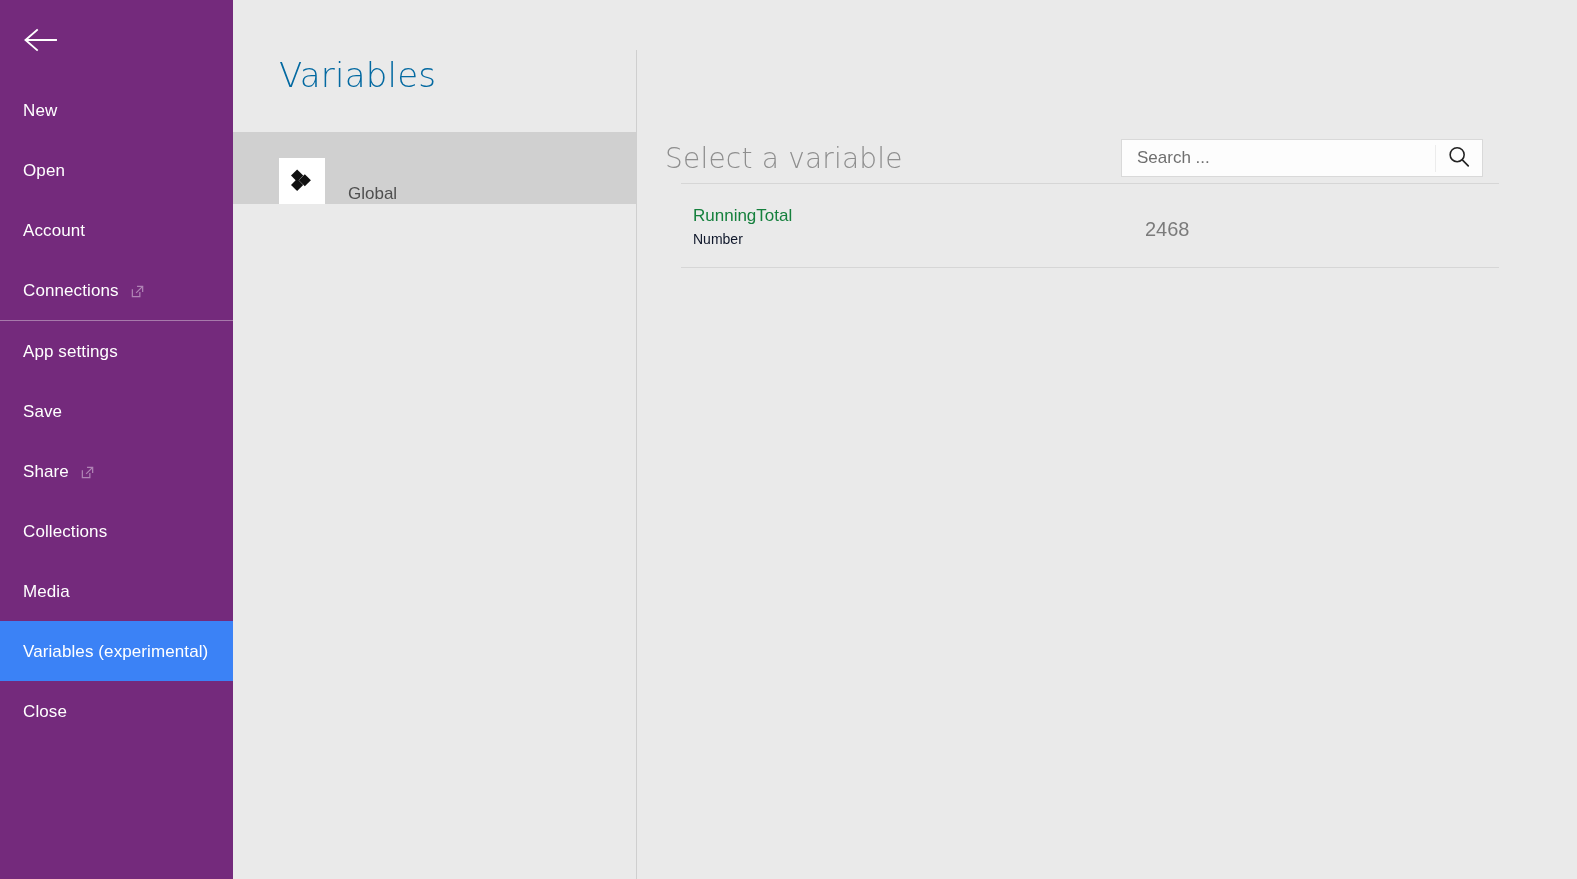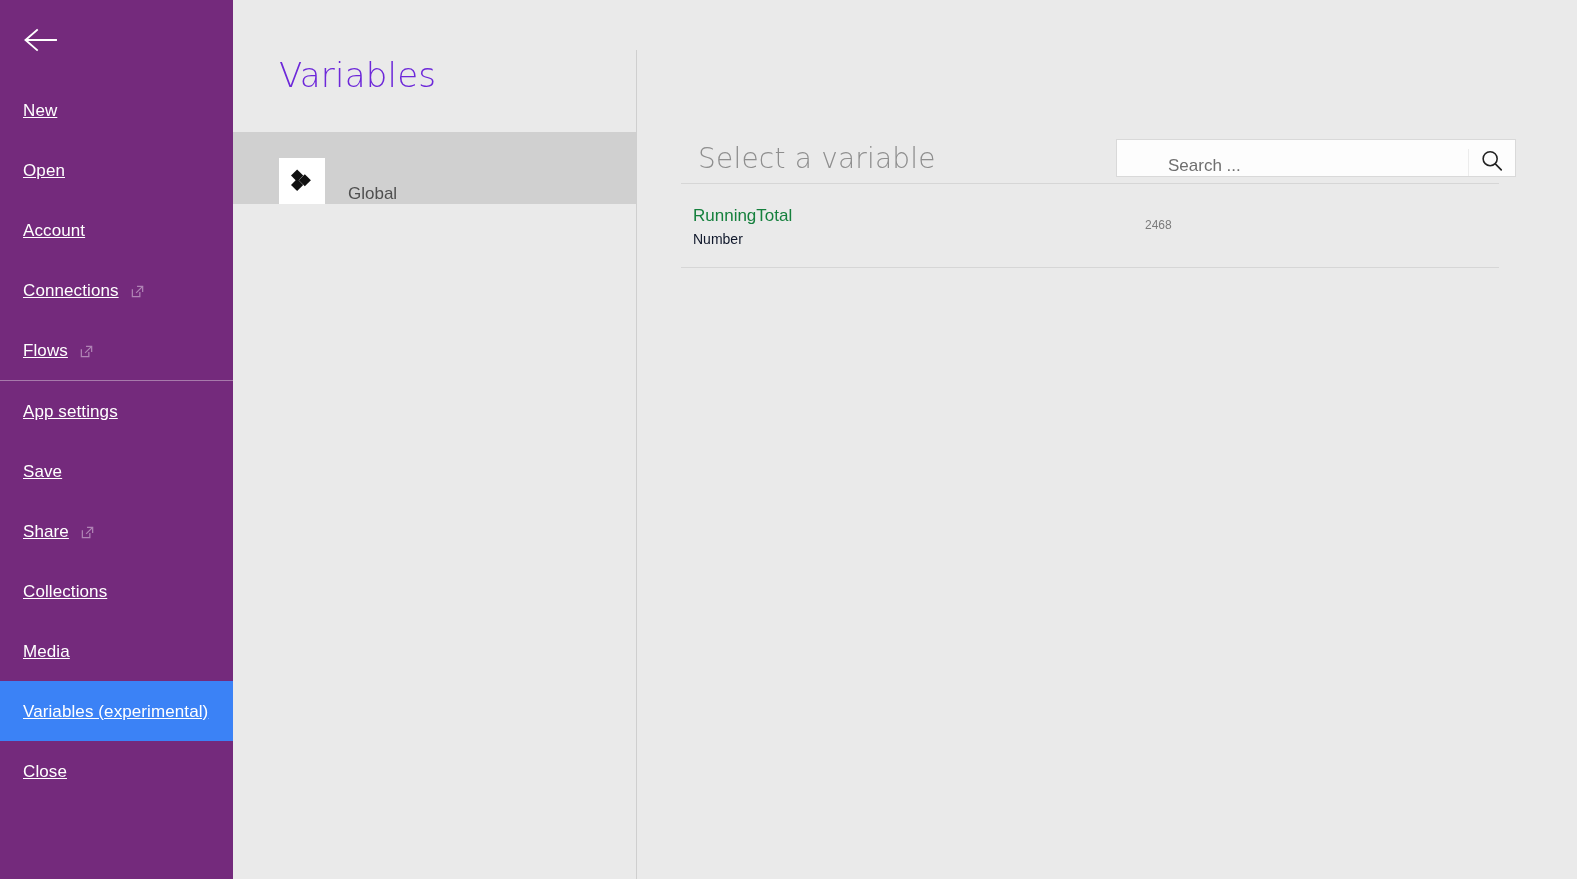--- a/index.html
+++ b/index.html
@@ -12,21 +12,20 @@
   .app { position: relative; width: 1577px; height: 879px; display: flex; }
 
   
   .sidebar {
     width: 233px;
     height: 879px;
     background: #742a7c;
     flex: 0 0 233px;
     position: relative;
     color: #ffffff;
-    text-decoration: underline;
   }
   .back-btn {
     height: 80px;
     display: flex;
     align-items: center;
     padding-left: 22px;
   }
   .back-icon { width: 36px; height: 30px; display: block; }
 
   .nav-group { display: block; }
@@ -61,21 +60,21 @@
     width: 404px;
     flex: 0 0 404px;
     height: 879px;
     background: #eaeaea;
     position: relative;
   }
   .panel-title {
     padding: 55px 0 0 46px;
     font-size: 34px;
     font-weight: 300;
-    color: #6d28d9;
+    color: #0369a1;
     letter-spacing: .2px;
     font-family: "DejaVu Sans", sans-serif;
   }
   .panel-title-inner { font-weight: 300; }
   .list-row {
     margin-top: 37px;
     height: 72px;
     display: flex;
     align-items: flex-end;
     padding-left: 46px;
@@ -106,44 +105,43 @@
 
   
   .content {
     flex: 1 1 auto;
     height: 879px;
     background: #eaeaea;
     position: relative;
   }
   .content-head {
     position: absolute;
-    left: 61px;
+    left: 28px;
     top: 133px;
     width: 818px;
     height: 50px;
     display: flex;
     align-items: center;
     justify-content: space-between;
   }
   .select-title {
     font-size: 28px;
     font-weight: 300;
     color: #8e8e8e;
     font-family: "DejaVu Sans", sans-serif;
     letter-spacing: .2px;
   }
   .search-wrap {
-    width: 400px;
+    width: 362px;
     height: 38px;
     background: #fdfdfd;
     border: 1px solid #d9d9d9;
     display: flex;
-    align-items: flex-end;
-    position: relative;
-    padding-left: 36px;
+    align-items: center;
+    position: relative;
   }
   .search-input {
     flex: 1 1 auto;
     border: none;
     outline: none;
     background: transparent;
     font-size: 17px;
     color: #3b3b3b;
     padding: 0 12px 0 15px;
     font-family: "Liberation Sans", sans-serif;
@@ -188,21 +186,21 @@
     position: absolute;
     left: 12px;
     top: 48px;
     font-size: 14px;
     color: #0f172a;
   }
   .var-value {
     position: absolute;
     left: 464px;
     top: 35px;
-    font-size: 12px;
+    font-size: 20px;
     color: #7b7b7b;
   }
 </style>
 </head>
 <body>
 
 <div class="app">
 
   <nav class="sidebar">
 
@@ -232,30 +230,20 @@
         <span class="label">Connections</span>
         <span class="ext-icon">
           <svg viewBox="0 0 16 16" width="15" height="15" aria-hidden="true">
             <path d="M2.5 5.5 V13.5 H10.5 V8.5" fill="none" stroke="#d6bcd9" stroke-width="1.3"></path>
             <path d="M7.5 2.5 H13.5 V8.5" fill="none" stroke="#d6bcd9" stroke-width="1.3"></path>
             <path d="M13.5 2.5 L6.5 9.5" fill="none" stroke="#d6bcd9" stroke-width="1.3"></path>
           </svg>
         </span>
       </div>
 
-      <div class="nav-item">
-        <span class="label">Flows</span>
-        <span class="ext-icon">
-          <svg viewBox="0 0 16 16" width="15" height="15" aria-hidden="true">
-            <path d="M2.5 5.5 V13.5 H10.5 V8.5" fill="none" stroke="#d6bcd9" stroke-width="1.3"></path>
-            <path d="M7.5 2.5 H13.5 V8.5" fill="none" stroke="#d6bcd9" stroke-width="1.3"></path>
-            <path d="M13.5 2.5 L6.5 9.5" fill="none" stroke="#d6bcd9" stroke-width="1.3"></path>
-          </svg>
-        </span>
-      </div>
     </div>
 
     <div class="nav-divider"></div>
 
     <div class="nav-group">
 
       <div class="nav-item">
         <span class="label">App settings</span>
       </div>
 

